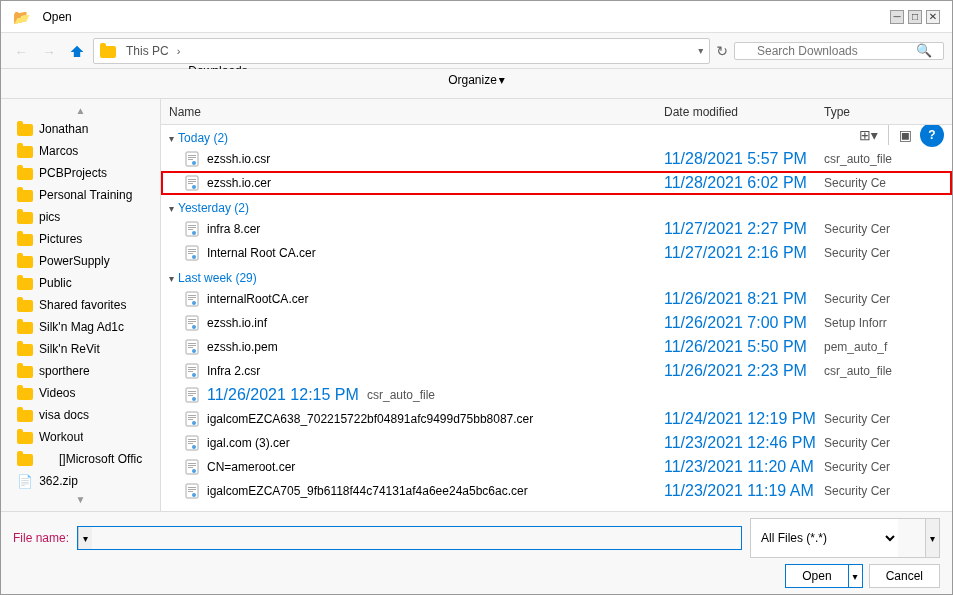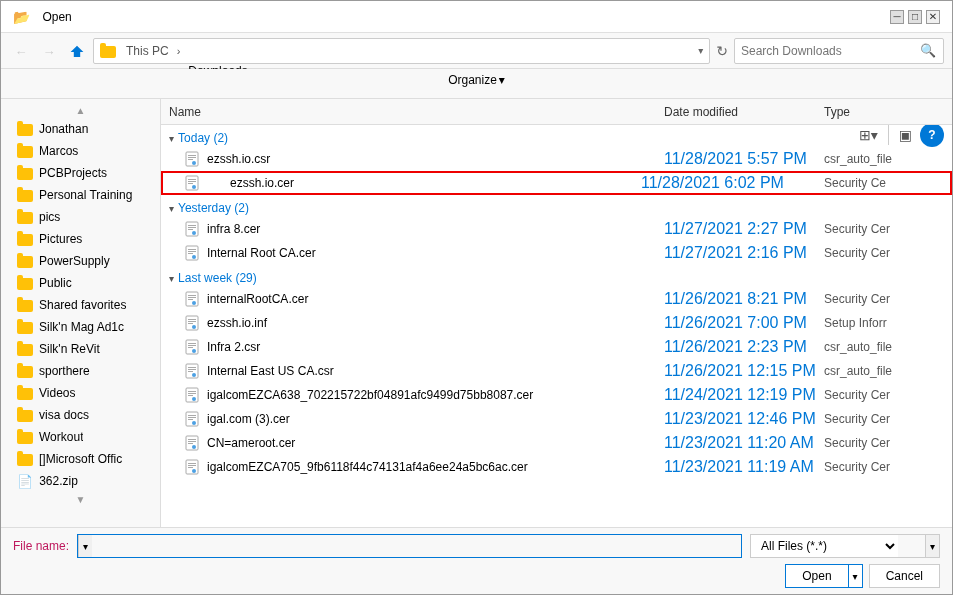--- a/index.html
+++ b/index.html
@@ -116,26 +116,26 @@
     .refresh-btn {
       background: none;
       border: none;
       cursor: pointer;
       color: #666;
       font-size: 14px;
       padding: 2px;
     }
 
     .search-box {
-      height: 26px;
+      height: 18px;
       border: 1px solid #ccc;
       background: #fff;
       display: flex;
       align-items: center;
-      padding: 0 6px;
+      padding: 0 22px;
       gap: 4px;
       width: 210px;
       border-radius: 2px;
     }
 
     .search-input {
       border: none;
       outline: none;
       font-size: 12px;
       flex: 1;
@@ -276,21 +276,20 @@
       padding: 3px 8px 3px 24px;
       cursor: pointer;
       min-height: 22px;
       font-size: 12px;
     }
 
     .file-row.selected {
       background: #fff;
       outline: 2px solid #e00;
       outline-offset: -2px;
-      gap: 23px;
     }
 
     .file-icon {
       width: 16px;
       height: 16px;
       margin-right: 6px;
       flex-shrink: 0;
     }
 
     .file-name {
@@ -358,21 +357,21 @@
       border-left: 1px solid #ccc;
       cursor: pointer;
       padding: 0 4px;
       font-size: 10px;
     }
 
     .filetype-wrapper {
       width: 190px;
       display: flex;
       border: 1px solid #ccc;
-      height: 24px;
+      height: 40px;
       gap: 27px;
     }
 
     .filetype-select {
       flex: 1;
       border: none;
       outline: none;
       padding: 0 6px;
       font-size: 12px;
       background: #fff;
@@ -635,21 +634,21 @@
           <div class="sidebar-item">
             <span class="folder-yellow"></span>
             <span style="overflow: hidden; text-overflow: ellipsis; white-space: nowrap;">visa docs</span>
           </div>
           <div class="sidebar-item">
             <span class="folder-yellow"></span>
             <span style="overflow: hidden; text-overflow: ellipsis; white-space: nowrap;">Workout</span>
           </div>
           <div class="sidebar-item">
             <span class="folder-yellow"></span>
-            <span style="overflow: hidden; text-overflow: ellipsis; white-space: nowrap;">[]Microsoft Offic</span>
+            <span style="overflow: hidden; text-overflow: ellipsis; white-space: nowrap; margin-left: 20px;">[]Microsoft Offic</span>
           </div>
           <div class="sidebar-item">
             <span style="font-size: 13px;">📄</span>
             <span style="overflow: hidden; text-overflow: ellipsis; white-space: nowrap;">362.zip</span>
           </div>
         </div>
       <div style="text-align:center; font-size:10px; color:#999; padding:2px 0;">▼</div>
     </div>
 
     <div class="file-area">
@@ -746,33 +745,44 @@
             <span class="file-type">Setup Inforr</span>
           </div>
           <div class="file-row">
             <span class="file-icon"><svg width="14" height="16" viewBox="0 0 14 16" xmlns="http://www.w3.org/2000/svg">
       <rect x="1" y="1" width="12" height="14" rx="1" fill="#fff" stroke="#aaa" stroke-width="1"></rect>
       <rect x="3" y="4" width="8" height="1" fill="#aaa"></rect>
       <rect x="3" y="6" width="8" height="1" fill="#aaa"></rect>
       <rect x="3" y="8" width="5" height="1" fill="#aaa"></rect>
       <circle cx="9" cy="12" r="2" fill="#0078d7" opacity="0.7"></circle>
     </svg></span>
+            <span class="file-name">ezssh.io.pem</span>
+            <span class="file-date">11/26/2021 5:50 PM</span>
+            <span class="file-type">pem_auto_f</span>
+          </div>
+          <div class="file-row">
+            <span class="file-icon"><svg width="14" height="16" viewBox="0 0 14 16" xmlns="http://www.w3.org/2000/svg">
+      <rect x="1" y="1" width="12" height="14" rx="1" fill="#fff" stroke="#aaa" stroke-width="1"></rect>
+      <rect x="3" y="4" width="8" height="1" fill="#aaa"></rect>
+      <rect x="3" y="6" width="8" height="1" fill="#aaa"></rect>
+      <rect x="3" y="8" width="5" height="1" fill="#aaa"></rect>
+      <circle cx="9" cy="12" r="2" fill="#0078d7" opacity="0.7"></circle>
+    </svg></span>
             <span class="file-name">Infra 2.csr</span>
             <span class="file-date">11/26/2021 2:23 PM</span>
             <span class="file-type">csr_auto_file</span>
           </div>
           <div class="file-row">
             <span class="file-icon"><svg width="14" height="16" viewBox="0 0 14 16" xmlns="http://www.w3.org/2000/svg">
       <rect x="1" y="1" width="12" height="14" rx="1" fill="#fff" stroke="#aaa" stroke-width="1"></rect>
       <rect x="3" y="4" width="8" height="1" fill="#aaa"></rect>
       <rect x="3" y="6" width="8" height="1" fill="#aaa"></rect>
       <rect x="3" y="8" width="5" height="1" fill="#aaa"></rect>
       <circle cx="9" cy="12" r="2" fill="#0078d7" opacity="0.7"></circle>
     </svg></span>
-            <span class="file-name">Internal East US CA.csr</span>
             <span class="file-date">11/26/2021 12:15 PM</span>
             <span class="file-type">csr_auto_file</span>
           </div>
           <div class="file-row">
             <span class="file-icon"><svg width="14" height="16" viewBox="0 0 14 16" xmlns="http://www.w3.org/2000/svg">
       <rect x="1" y="1" width="12" height="14" rx="1" fill="#fff" stroke="#aaa" stroke-width="1"></rect>
       <rect x="3" y="4" width="8" height="1" fill="#aaa"></rect>
       <rect x="3" y="6" width="8" height="1" fill="#aaa"></rect>
       <rect x="3" y="8" width="5" height="1" fill="#aaa"></rect>
       <circle cx="9" cy="12" r="2" fill="#0078d7" opacity="0.7"></circle>

